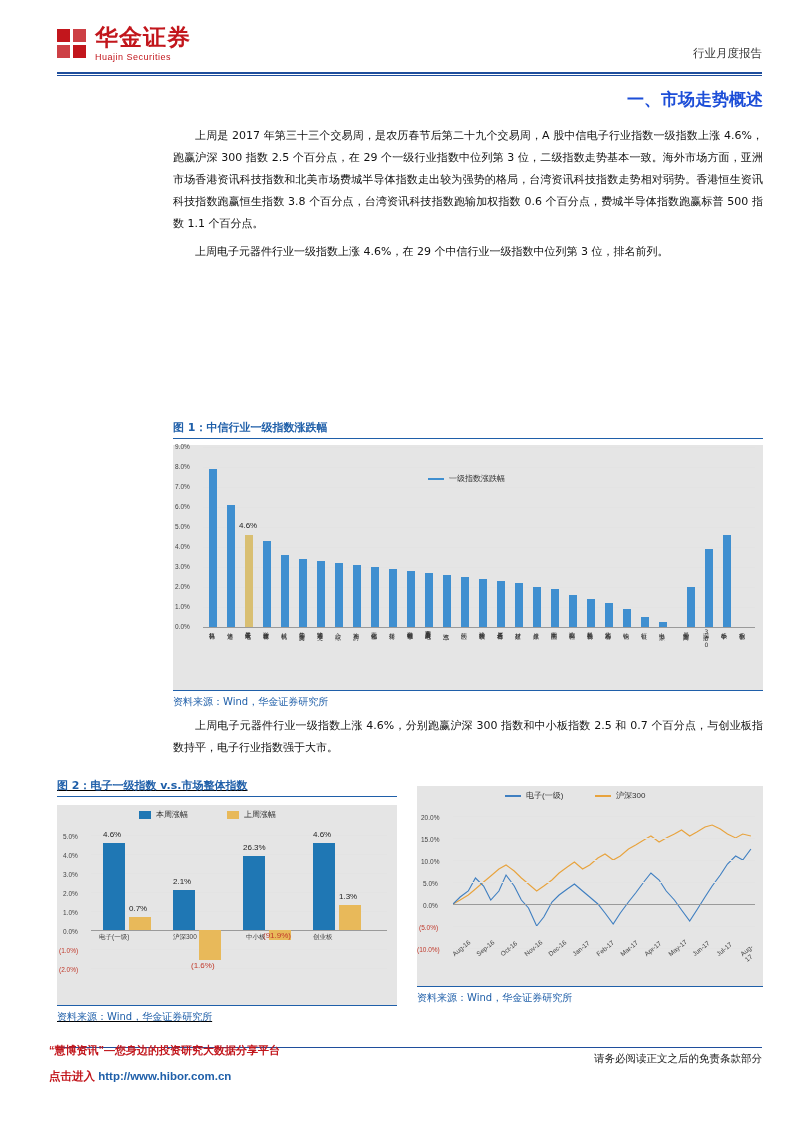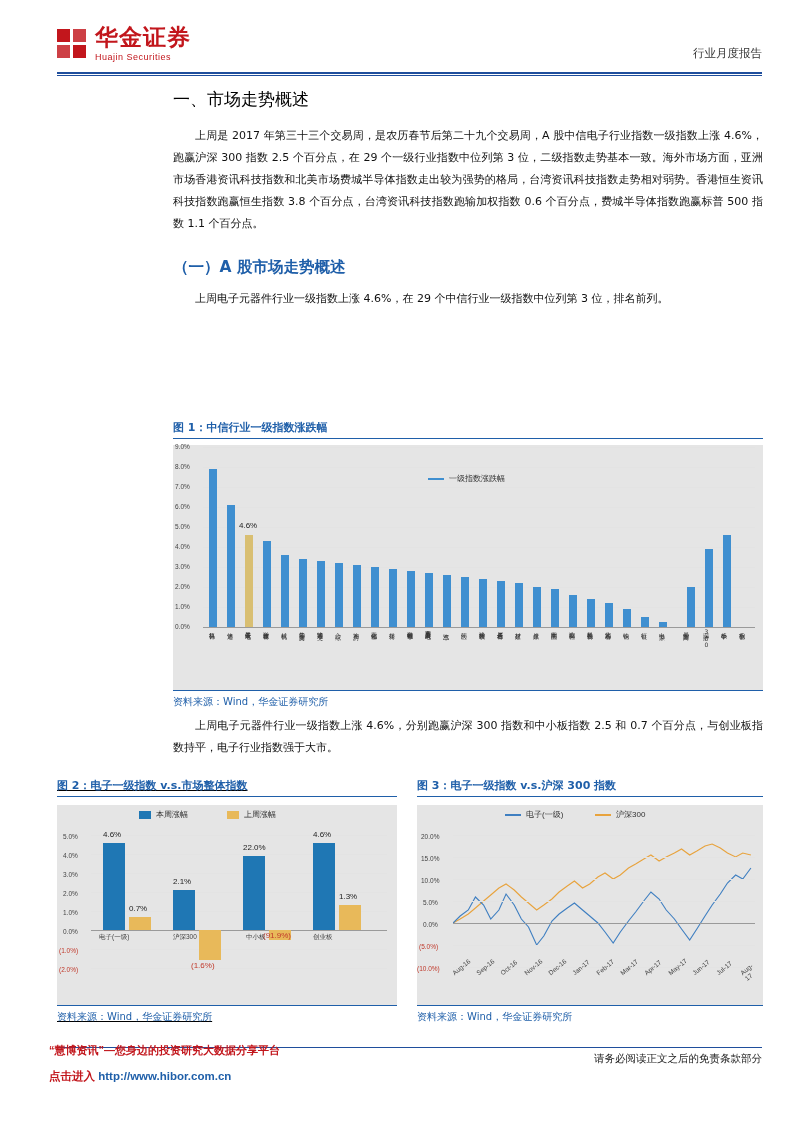--- a/index.html
+++ b/index.html
@@ -20,22 +20,23 @@
   .logo-mark .sq{position:absolute;background:#c2161c;}
   .logo-cn{font-size:23px;font-weight:bold;color:#c2161c;letter-spacing:1px;line-height:1;font-family:"DejaVu Sans",sans-serif;}
   .logo-en{font-size:9px;color:#c2161c;letter-spacing:.5px;margin-top:3px;font-family:"Liberation Sans",sans-serif;}
   .header-right{position:absolute;right:44px;top:46px;font-size:11.5px;color:#333;}
   .header-rule{position:absolute;left:44px;right:44px;top:72px;height:2px;background:#1f4e9c;}
   .header-rule2{position:absolute;left:44px;right:44px;top:75px;height:1px;background:#1f4e9c;}
 
   
   .content{position:absolute;left:160px;top:88px;width:590px;}
   h1.sec{
-    font-size:17px;color:#000000;font-weight:normal;margin:0 0 14px 0;
+    font-size:17px;color:#1d4ed8;font-weight:bold;margin:0 0 14px 0;
     font-family:"DejaVu Sans",sans-serif;
+    text-align:right;
   }
   h2.sub{
     font-size:15.5px;color:#1f5fa9;font-weight:bold;margin:22px 0 10px 0;
     font-family:"DejaVu Sans",sans-serif;
   }
   p.para{
     font-size:11px;line-height:2.0;margin:0 0 6px 0;text-indent:2em;
     text-align:justify;color:#111;
     font-family:"DejaVu Sans",sans-serif;
   }
@@ -92,21 +93,20 @@
       </div>
     </div>
     <div class="header-right">行业月度报告</div>
     <div class="header-rule"></div>
     <div class="header-rule2"></div>
   </div>
 
   <div class="content">
     <h1 class="sec">一、市场走势概述</h1>
     <p class="para">上周是 2017 年第三十三个交易周，是农历春节后第二十九个交易周，A 股中信电子行业指数一级指数上涨 4.6%，跑赢沪深 300 指数 2.5 个百分点，在 29 个一级行业指数中位列第 3 位，二级指数走势基本一致。海外市场方面，亚洲市场香港资讯科技指数和北美市场费城半导体指数走出较为强势的格局，台湾资讯科技指数走势相对弱势。香港恒生资讯科技指数跑赢恒生指数 3.8 个百分点，台湾资讯科技指数跑输加权指数 0.6 个百分点，费城半导体指数跑赢标普 500 指数 1.1 个百分点。</p>
-    <h2 class="sub">（一）A 股市场走势概述</h2>
     <p class="para">上周电子元器件行业一级指数上涨 4.6%，在 29 个中信行业一级指数中位列第 3 位，排名前列。</p>
   </div>
 
   <div class="fig" style="left:160px;top:420px;width:590px;">
     <div class="fig-title">图 1：中信行业一级指数涨跌幅</div>
 
     <div class="plot" style="height:245px;margin-top:6px;">
 
       <div class="axis-lbl" style="left:2px;top:-2px;">9.0%</div>
       <div class="axis-lbl" style="left:2px;top:18px;">8.0%</div>
@@ -247,21 +247,21 @@
         <div class="dlabel" style="left:12px;top:-5px;">4.6%</div>
         <div style="position:absolute;left:38px;top:82px;width:22px;height:13px;background:#e8b95a;"></div>
         <div class="dlabel" style="left:38px;top:69px;">0.7%</div>
 
         <div style="position:absolute;left:82px;top:55px;width:22px;height:40px;background:#1f77b4;"></div>
         <div class="dlabel" style="left:82px;top:42px;">2.1%</div>
         <div style="position:absolute;left:108px;top:95px;width:22px;height:30px;background:#e8b95a;"></div>
         <div class="dlabel" style="left:100px;top:126px;color:#c0392b;">(1.6%)</div>
 
         <div style="position:absolute;left:152px;top:21px;width:22px;height:74px;background:#1f77b4;"></div>
-        <div class="dlabel" style="left:152px;top:8px;">22.0%</div>
+        <div class="dlabel" style="left:152px;top:8px;">26.3%</div>
         <div style="position:absolute;left:178px;top:95px;width:22px;height:10px;background:#e8b95a;"></div>
         <div class="dlabel" style="left:172px;top:96px;color:#c0392b;">(91.9%)</div>
 
         <div style="position:absolute;left:222px;top:8px;width:22px;height:87px;background:#1f77b4;"></div>
         <div class="dlabel" style="left:222px;top:-5px;">4.6%</div>
         <div style="position:absolute;left:248px;top:70px;width:22px;height:25px;background:#e8b95a;"></div>
         <div class="dlabel" style="left:248px;top:57px;">1.3%</div>
       </div>
 
       <div style="position:absolute;left:34px;top:128px;right:10px;height:20px;">
@@ -269,21 +269,20 @@
         <div class="axis-lbl" style="left:82px;top:0;font-size:6.5px;">沪深300</div>
         <div class="axis-lbl" style="left:155px;top:0;font-size:6.5px;">中小板</div>
         <div class="axis-lbl" style="left:222px;top:0;font-size:6.5px;">创业板</div>
       </div>
     </div>
 
     <div class="fig-src">资料来源：Wind，华金证券研究所</div>
   </div>
 
   <div class="fig" style="left:404px;top:778px;width:346px;">
-    <div class="fig-title">图 3：电子一级指数 v.s.沪深 300 指数</div>
 
     <div class="plot" style="height:200px;margin-top:8px;">
 
       <div class="legend-row" style="left:88px;top:4px;">
         <span class="legend-line" style="background:#3f7fc1;"></span>
         <span>电子(一级)</span>
       </div>
       <div class="legend-row" style="left:178px;top:4px;">
         <span class="legend-line" style="background:#e8a33d;"></span>
         <span>沪深300</span>

